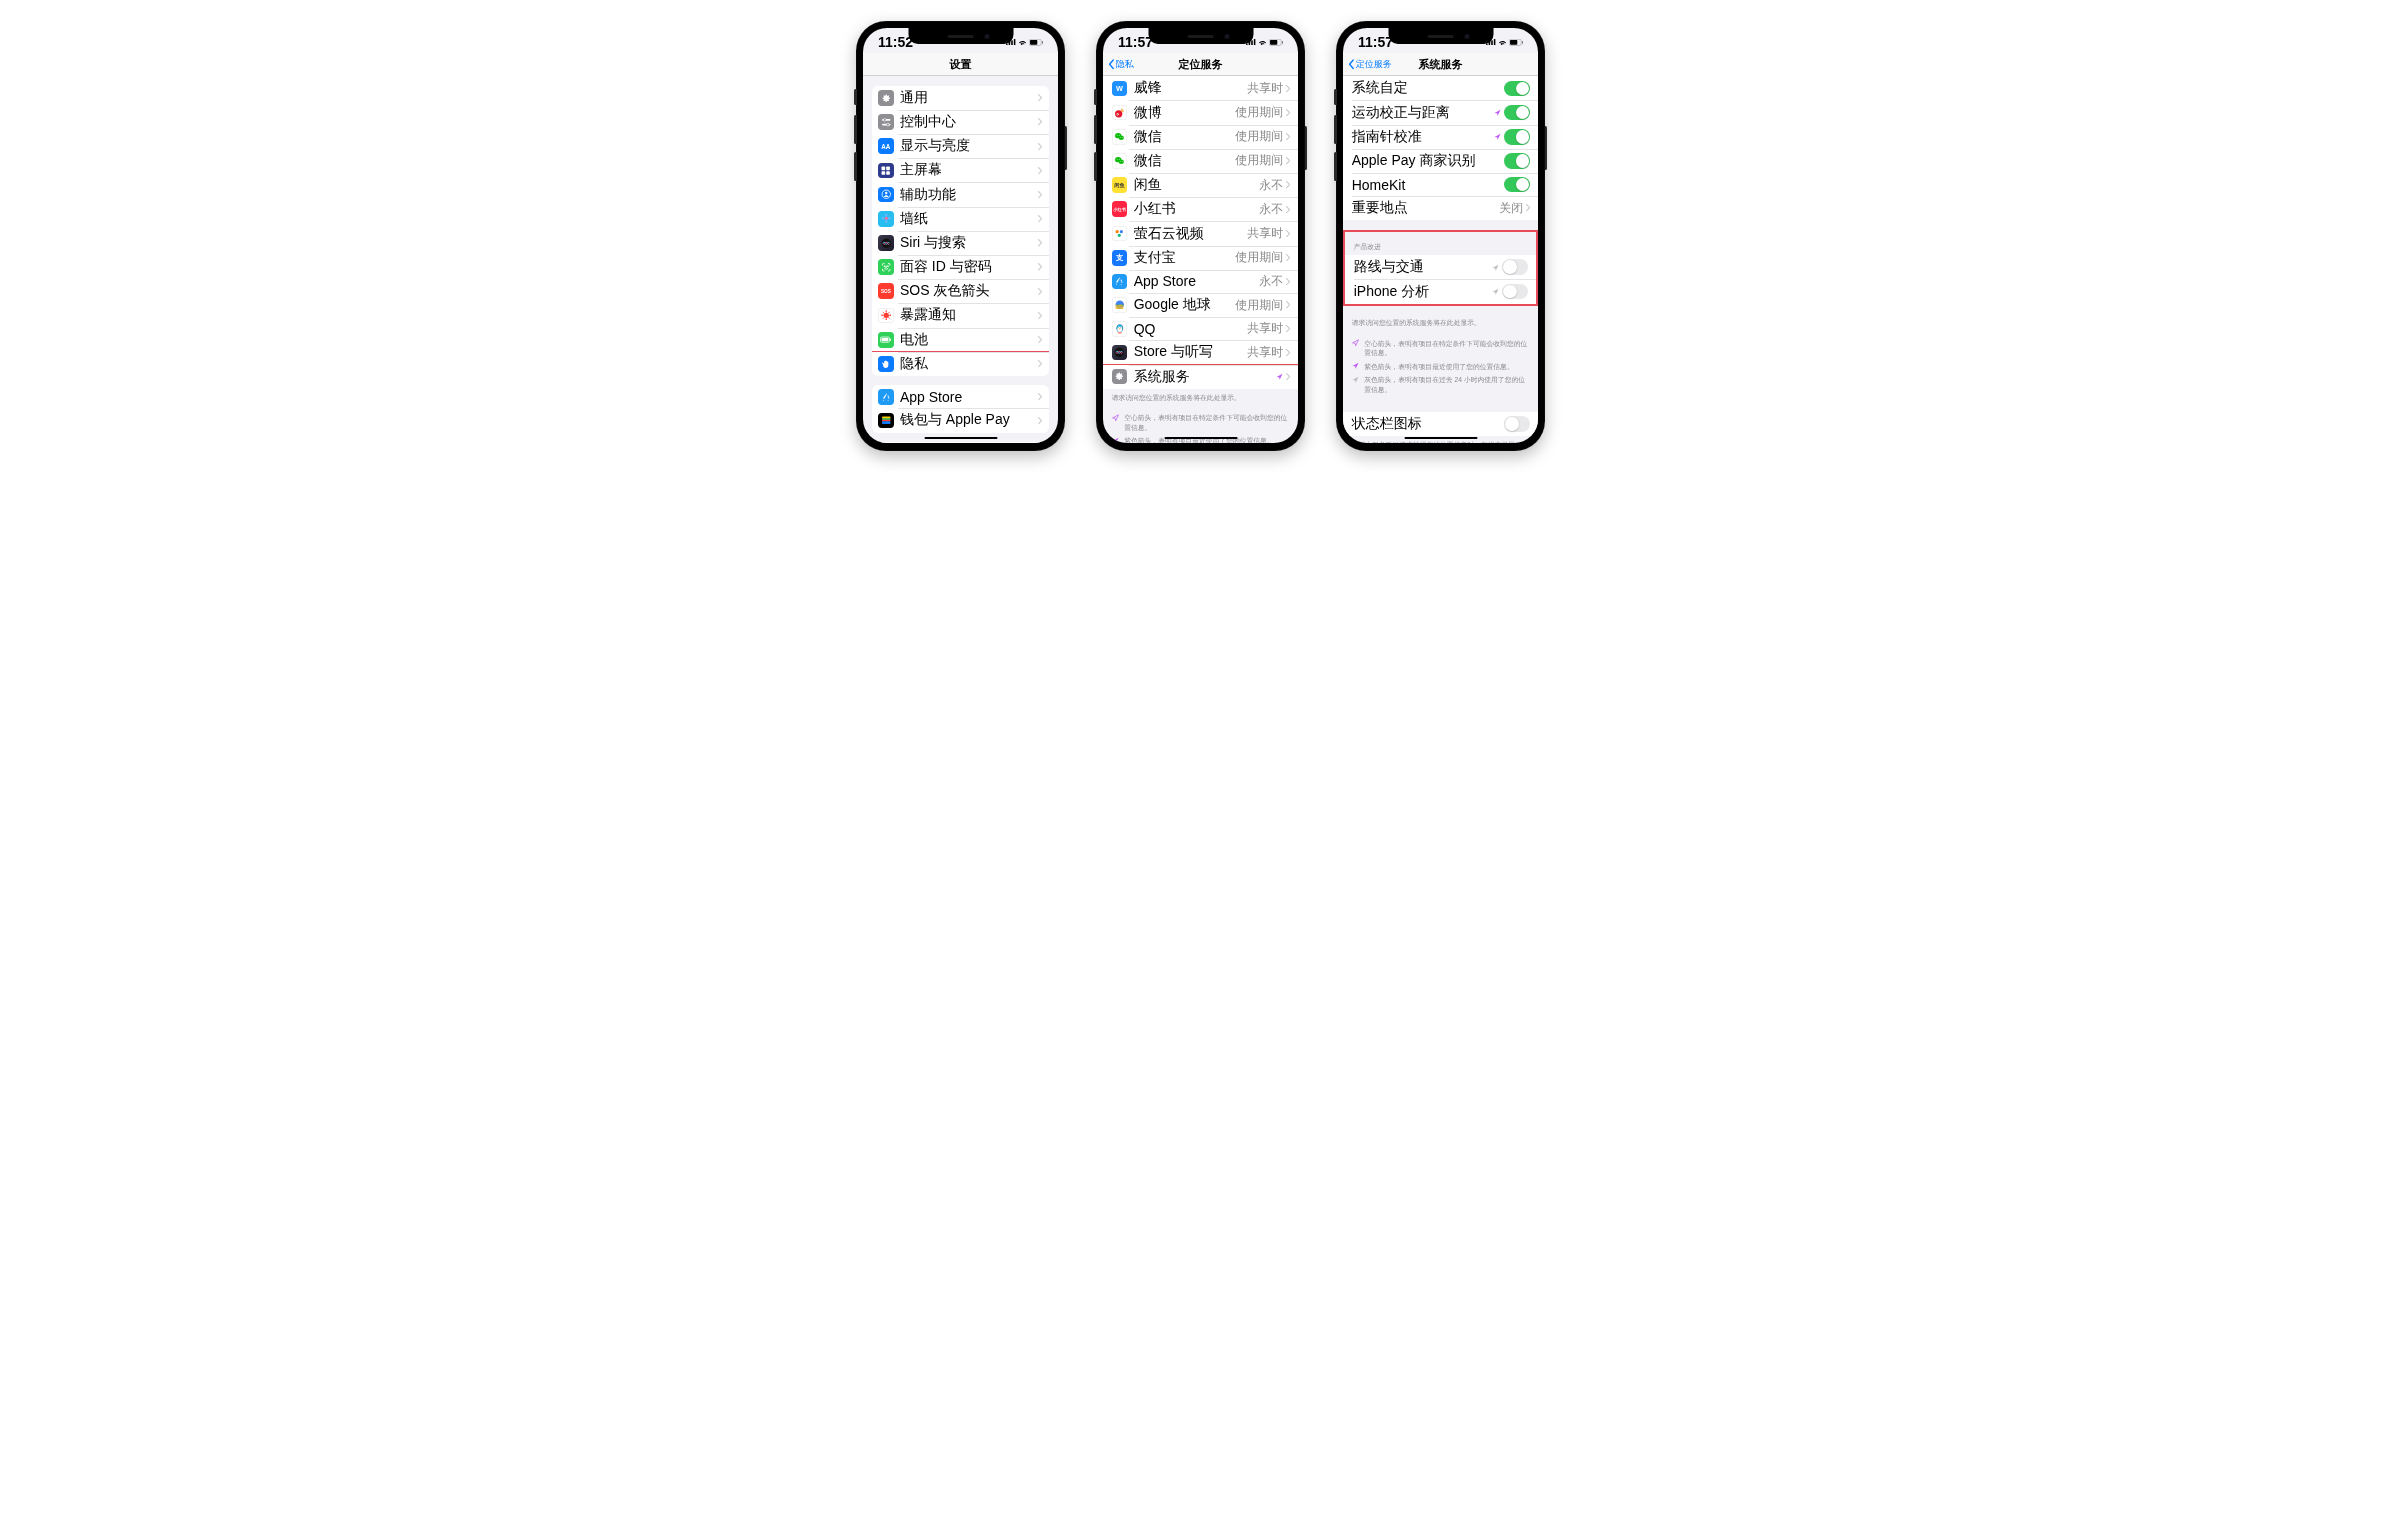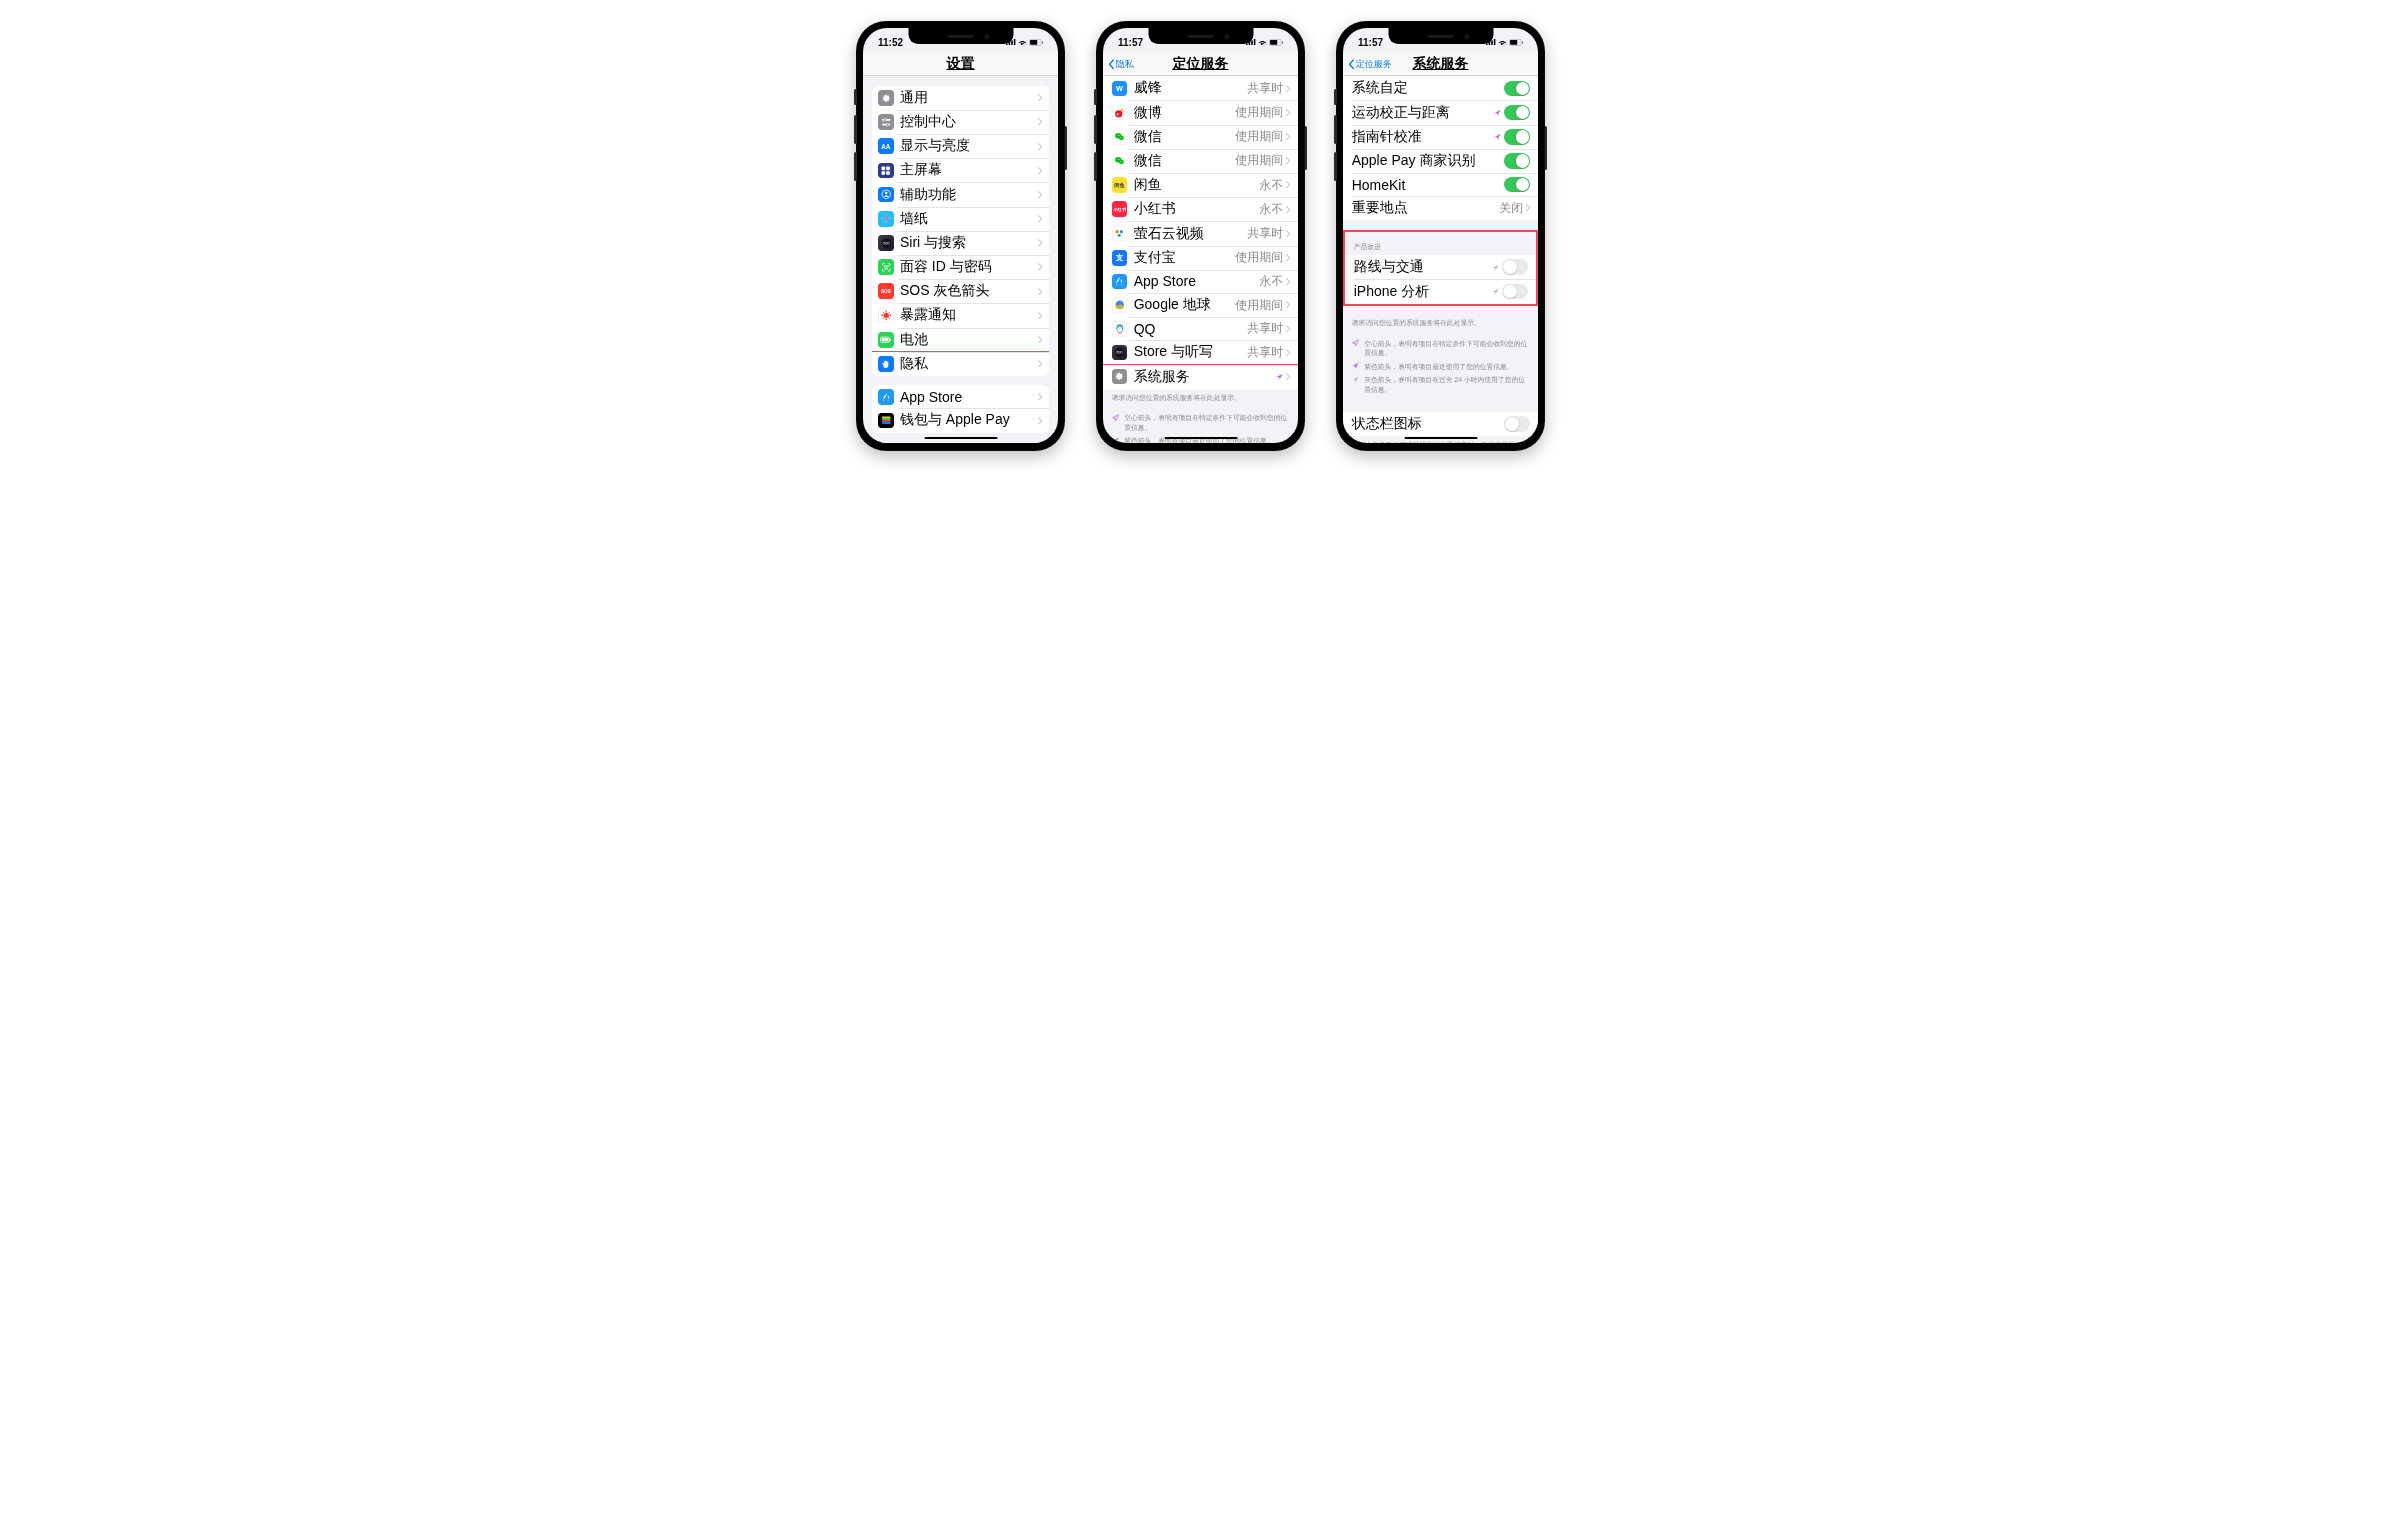--- a/index.html
+++ b/index.html
@@ -9,25 +9,25 @@
 .frame{background:#000;border-radius:30px;padding:7.3px;box-shadow:0 5.2px 15.7px rgba(0,0,0,.25),inset 0 0 1px rgba(255,255,255,.4);position:relative;}
 .side-btn{position:absolute;background:#2a2a2c;}
 .side-btn.left1{left:-1.6px;top:68px;width:2.1px;height:15.7px;border-radius:1.6px 0 0 1.6px;}
 .side-btn.left2{left:-1.6px;top:94px;width:2.1px;height:29px;border-radius:1.6px 0 0 1.6px;}
 .side-btn.left3{left:-1.6px;top:131px;width:2.1px;height:29px;border-radius:1.6px 0 0 1.6px;}
 .side-btn.right1{right:-1.6px;top:105px;width:2.1px;height:44px;border-radius:0 1.6px 1.6px 0;}
 .screen{background:#f2f2f7;border-radius:24px;overflow:hidden;height:415px;position:relative;}
 .notch{position:absolute;top:0;left:50%;transform:translateX(-50%);width:105px;height:15.7px;background:#000;border-radius:0 0 9.4px 9.4px;z-index:20;display:flex;align-items:center;justify-content:center;gap:15.7px;}
 .speaker{width:26px;height:3.1px;background:#1a1a1a;border-radius:1.6px;}
 .camdot{width:5.2px;height:5.2px;background:#151520;border-radius:50%;position:absolute;right:23.6px;}
-.statusbar{height:25px;display:flex;align-items:center;justify-content:space-between;padding:3.1px 14.7px 0;font-size:10px;font-weight:600;color:#000;position:relative;z-index:10;}
+.statusbar{height:25px;display:flex;align-items:center;justify-content:space-between;padding:3.1px 14.7px 0;font-size:14px;font-weight:600;color:#000;position:relative;z-index:10;}
 .sb-right{display:flex;align-items:center;gap:2.1px;}
 .sig,.wifi,.batt{display:inline-block;}
 .navbar{height:23px;background:#f8f8f9;border-bottom:0.5px solid #d1d1d4;display:flex;align-items:center;justify-content:center;position:relative;}
-.navtitle{font-size:14px;font-weight:600;color:#000;text-decoration:underline;}
+.navtitle{font-size:11px;font-weight:600;color:#000;}
 .backbtn{position:absolute;left:5.2px;display:flex;align-items:center;color:#007aff;font-size:9px;}
 .backbtn svg{margin-right:1px;}
 .content{overflow-y:auto;height:calc(100% - 48px);padding-bottom:5.2px;scrollbar-width:thin;}
 .content::-webkit-scrollbar{width:1.6px;}
 .content::-webkit-scrollbar-thumb{background:#999;border-radius:1px;}
 .group{margin:9.4px 8.4px 0;background:#fff;border-radius:5.8px;overflow:hidden;}
 .group.flush{margin-left:0;margin-right:0;border-radius:0;margin-top:0;}
 .group.flush .row{padding-left:8.4px;}
 .row{display:flex;align-items:center;min-height:23px;padding:3.1px 7.3px 3.1px 6.3px;position:relative;}
 .row+.row::before{content:"";position:absolute;top:0;left:26px;right:0;height:0.5px;background:#e3e3e6;}

